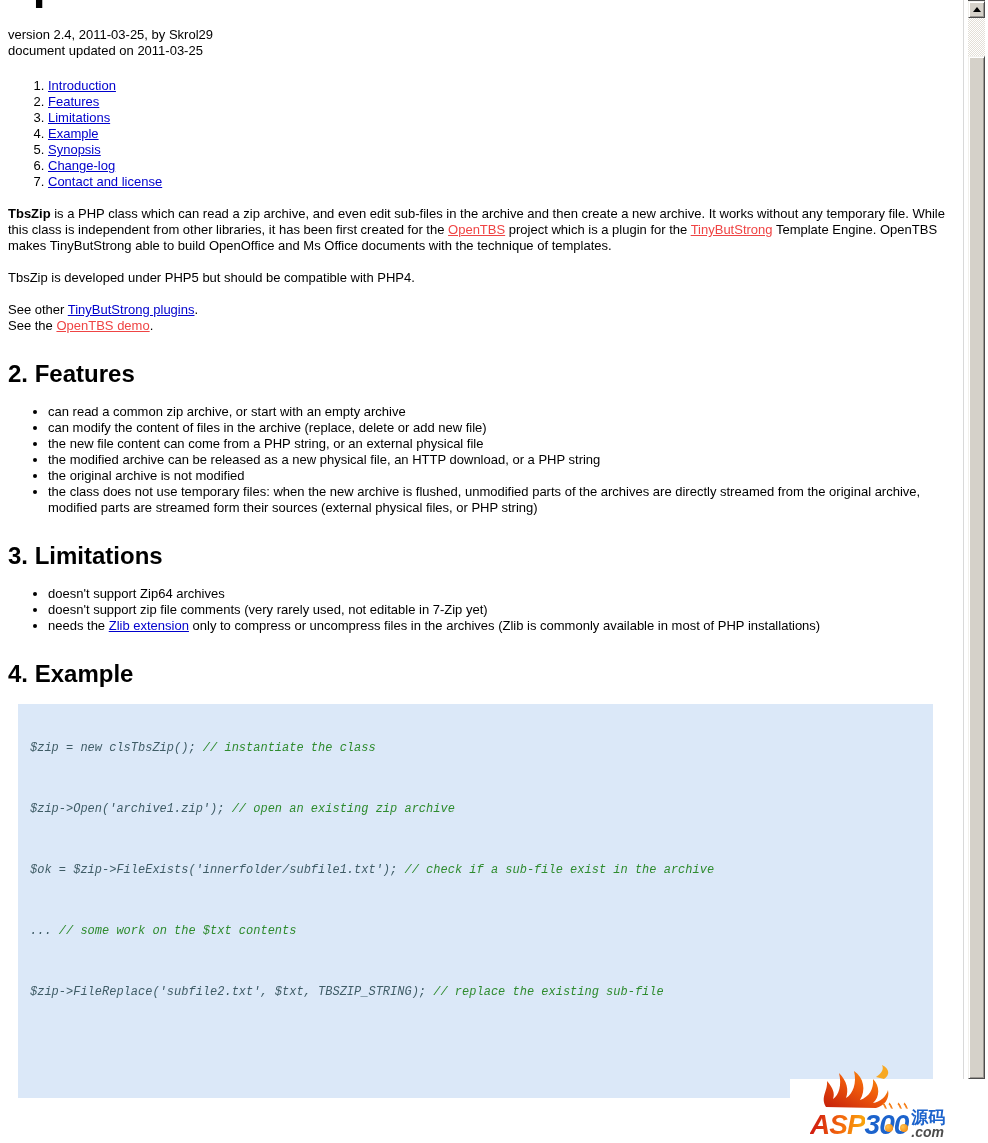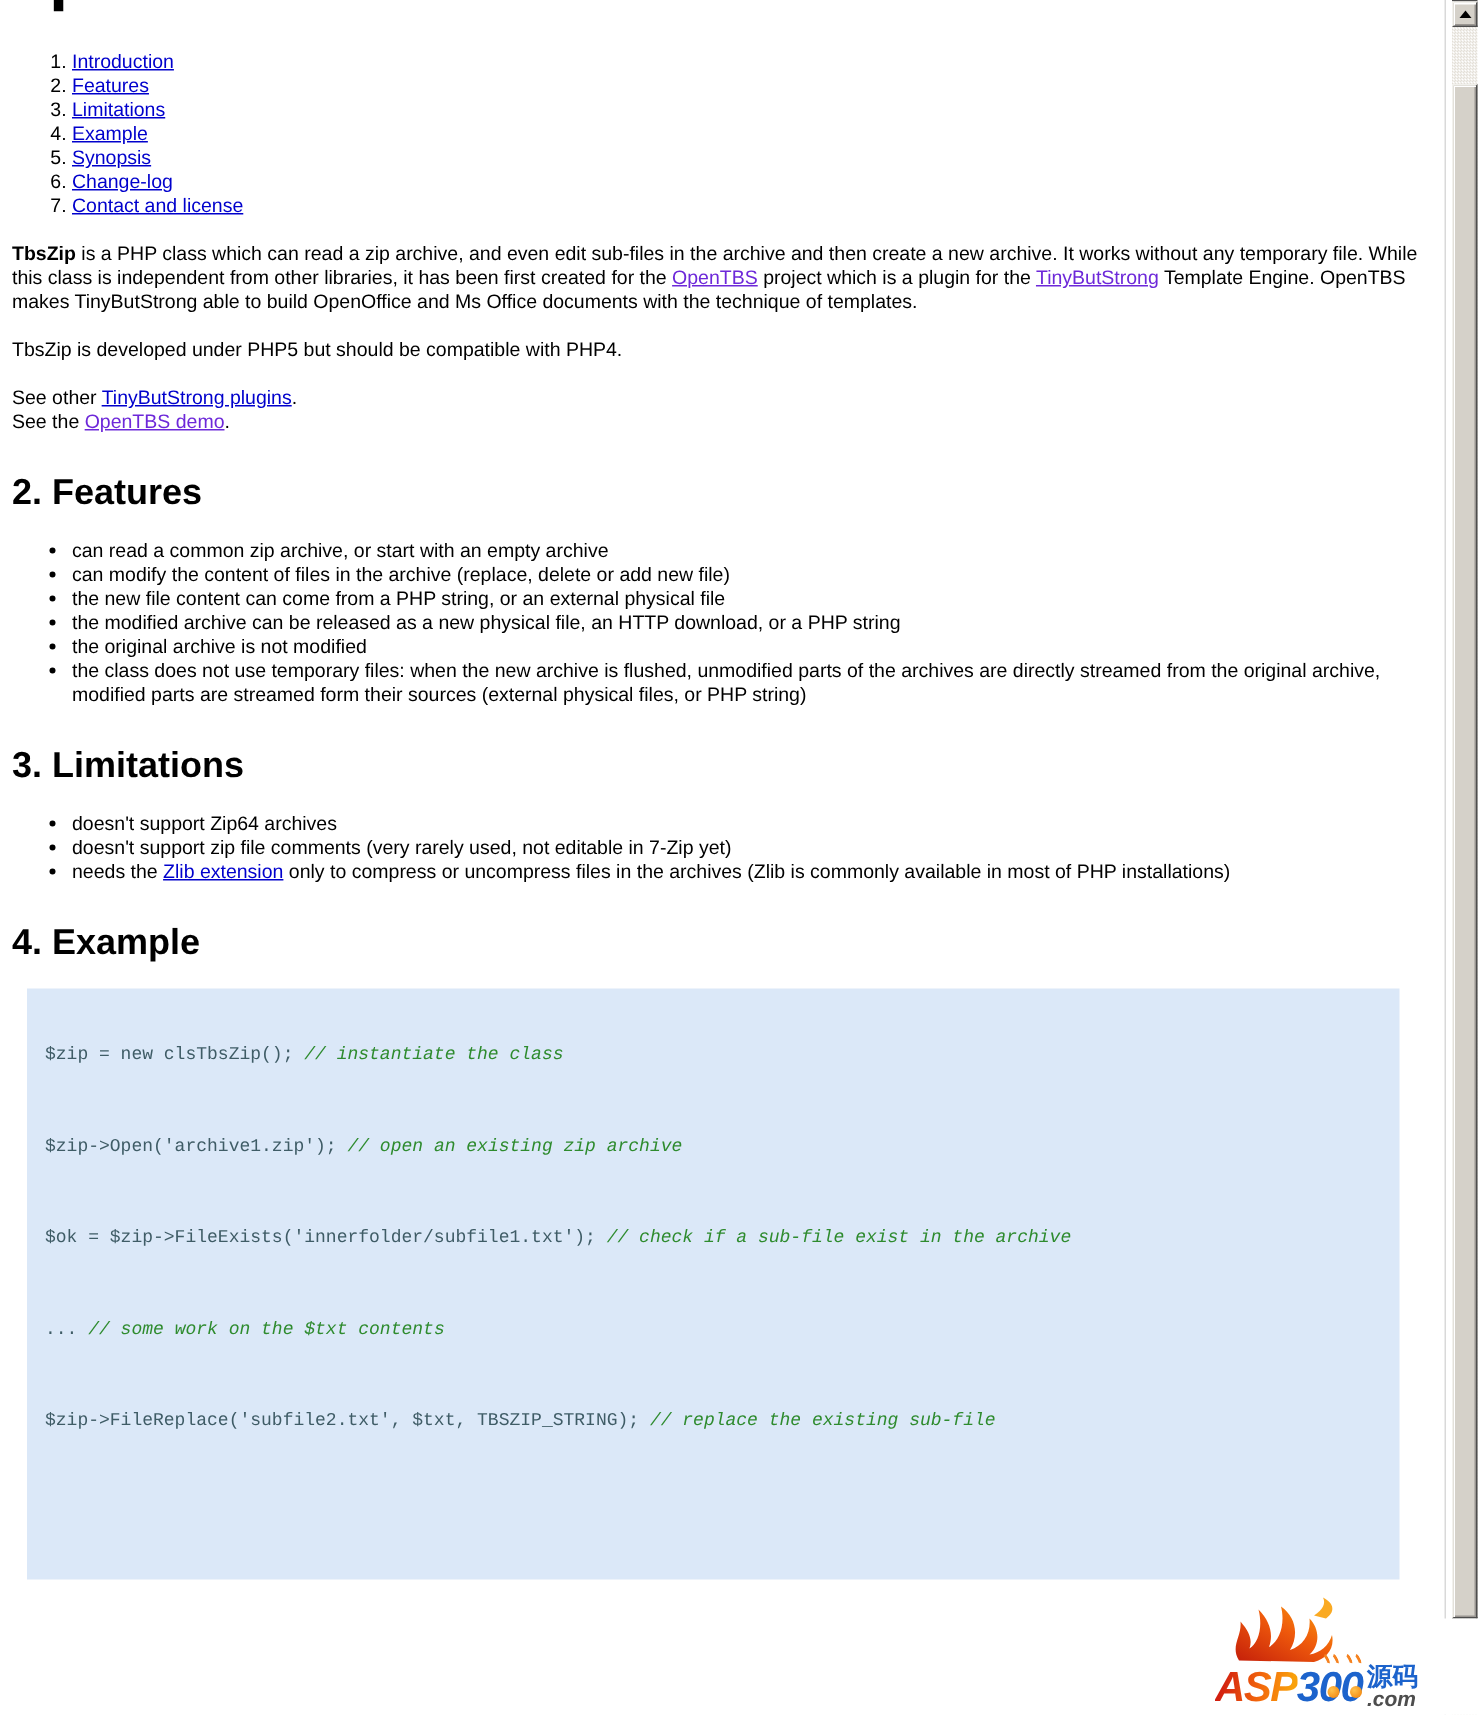--- a/index.html
+++ b/index.html
@@ -17,40 +17,40 @@
   .title-clip h1 {
     font-size: 46px; line-height: 1; font-weight: bold;
     margin: -41px 0 0 -98px; white-space: nowrap;
   }
 
   .meta { margin: 0; }
 
   ol.toc { margin: 19px 0 0 0; padding: 0 0 0 40px; }
   ol.toc li { margin: 0; }
   a.lnk { color: #0000cc; text-decoration: underline; cursor: pointer; }
-  a.lnk.visited { color: #6d28d9; }
+  a.lnk.visited { color: #ef4444; }
 
   h2 { font-size: 24px; line-height: 28px; margin: 26px 0 16px 0; font-weight: bold; }
   p { margin: 16px 0; }
   .tight-lines div { margin: 0; }
 
   ul.bullets { margin: 16px 0; padding: 0 0 0 40px; }
   ul.bullets li { margin: 0; }
 
   .codeblock {
     margin: 12px 21px 0 10px;
     background: #dbe8f8;
     padding: 7px 10px 4px 12px;
     font-family: "Liberation Mono", "DejaVu Sans Mono", monospace;
     font-size: 12px; line-height: 15px;
     white-space: pre-wrap;
   }
   .codeline { margin: 0 0 16px 0; }
   .codeline:last-child { margin-bottom: 4px; }
-  .code-txt { color: #3f5c66; }
+  .code-txt { color: #3f5c66; font-style: italic; }
   .code-comment { color: #2e8b2e; font-style: italic; }
 
   
   .scroll-col {
     position: absolute; top: 0; right: 3px; width: 17px; height: 1143px;
     background-image: conic-gradient(#ffffff 25%, #e3dfd7 0 50%, #ffffff 0 75%, #e3dfd7 0);
     background-size: 2px 2px;
     border-top: 1px solid #4d4d4d;
   }
   .page-edge-line {
@@ -118,20 +118,24 @@
 </style>
 </head>
 <body>
 
 <div class="content">
 
   <div class="title-clip">
     <h1>TbsZip</h1>
   </div>
 
+  <div class="meta tight-lines">
+    <div>version 2.4, 2011-03-25, by Skrol29</div>
+    <div>document updated on 2011-03-25</div>
+  </div>
 
   <ol class="toc">
     <li><a class="lnk">Introduction</a></li>
     <li><a class="lnk">Features</a></li>
     <li><a class="lnk">Limitations</a></li>
     <li><a class="lnk">Example</a></li>
     <li><a class="lnk">Synopsis</a></li>
     <li><a class="lnk">Change-log</a></li>
     <li><a class="lnk">Contact and license</a></li>
   </ol>

